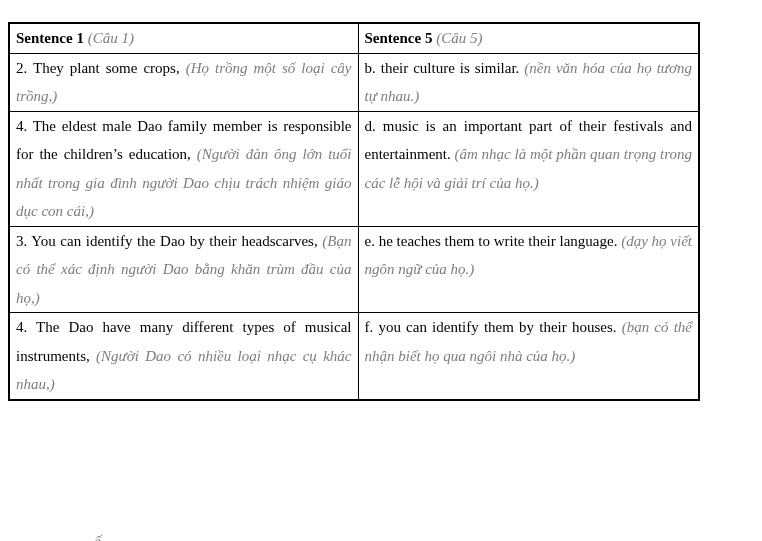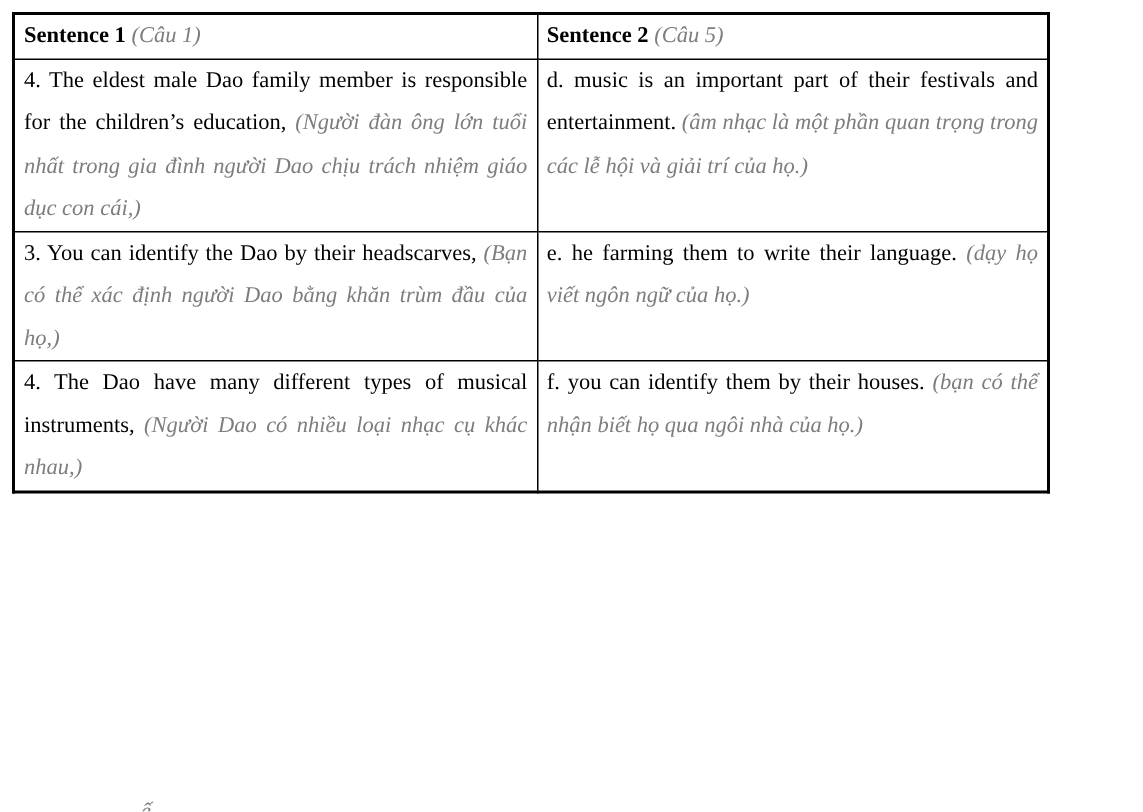--- a/index.html
+++ b/index.html
@@ -6,21 +6,21 @@
   html, body {
     margin: 0; padding: 0;
     width: 762px; height: 541px;
     background: #ffffff;
     font-family: "Liberation Serif", "DejaVu Serif", serif;
     position: relative;
     overflow: hidden;
   }
   .match-table {
     position: absolute;
-    left: 8px; top: 8px;
+    left: 8px; top: 22px;
     width: 690px;
     border-collapse: collapse;
     table-layout: fixed;
     border: 2px solid #000000;
   }
   .match-table th, .match-table td {
     border: 1px solid #000000;
     vertical-align: top;
     padding: 0 6px;
     font-size: 15px;
@@ -56,31 +56,35 @@
 <body>
 
 <table class="match-table">
   <colgroup>
       <col class="c1">
       <col class="c2">
     </colgroup>
   <thead>
     <tr>
       <th><span class="en">Sentence 1</span> <span class="vi">(Câu 1)</span></th>
-      <th><span class="en">Sentence 2</span> <span class="vi">(Câu 5)</span></th>
+      <th><span class="en">Sentence 5</span> <span class="vi">(Câu 5)</span></th>
     </tr>
   </thead>
   <tbody>
+    <tr>
+      <td><span class="en">2. They plant some crops,</span> <span class="vi">(Họ trồng một số loại cây trồng,)</span></td>
+      <td><span class="en">b. their culture is similar.</span> <span class="vi">(nền văn hóa của họ tương tự nhau.)</span></td>
+    </tr>
     <tr>
       <td><span class="en">4. The eldest male Dao family member is responsible for the children’s education,</span> <span class="vi">(Người đàn ông lớn tuổi nhất trong gia đình người Dao chịu trách nhiệm giáo dục con cái,)</span></td>
       <td><span class="en">d. music is an important part of their festivals and entertainment.</span> <span class="vi">(âm nhạc là một phần quan trọng trong các lễ hội và giải trí của họ.)</span></td>
     </tr>
     <tr>
       <td><span class="en">3. You can identify the Dao by their headscarves,</span> <span class="vi">(Bạn có thể xác định người Dao bằng khăn trùm đầu của họ,)</span></td>
-      <td><span class="en">e. he farming them to write their language.</span> <span class="vi">(dạy họ viết ngôn ngữ của họ.)</span></td>
+      <td><span class="en">e. he teaches them to write their language.</span> <span class="vi">(dạy họ viết ngôn ngữ của họ.)</span></td>
     </tr>
     <tr>
       <td><span class="en">4. The Dao have many different types of musical instruments,</span> <span class="vi">(Người Dao có nhiều loại nhạc cụ khác nhau,)</span></td>
       <td><span class="en">f. you can identify them by their houses.</span> <span class="vi">(bạn có thể nhận biết họ qua ngôi nhà của họ.)</span></td>
     </tr>
   </tbody>
 </table>
 
 <div class="artifact-clip">ế</div>
 

